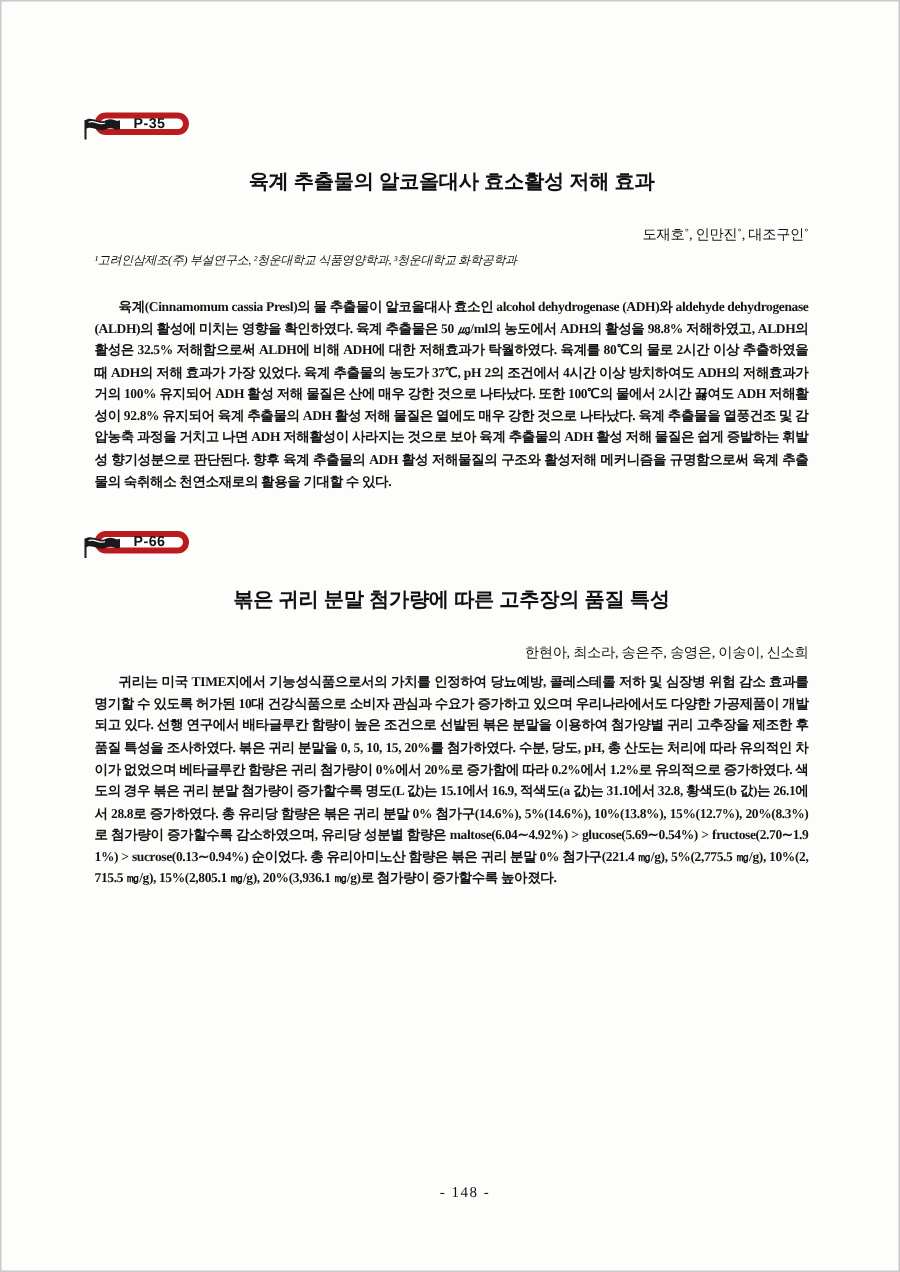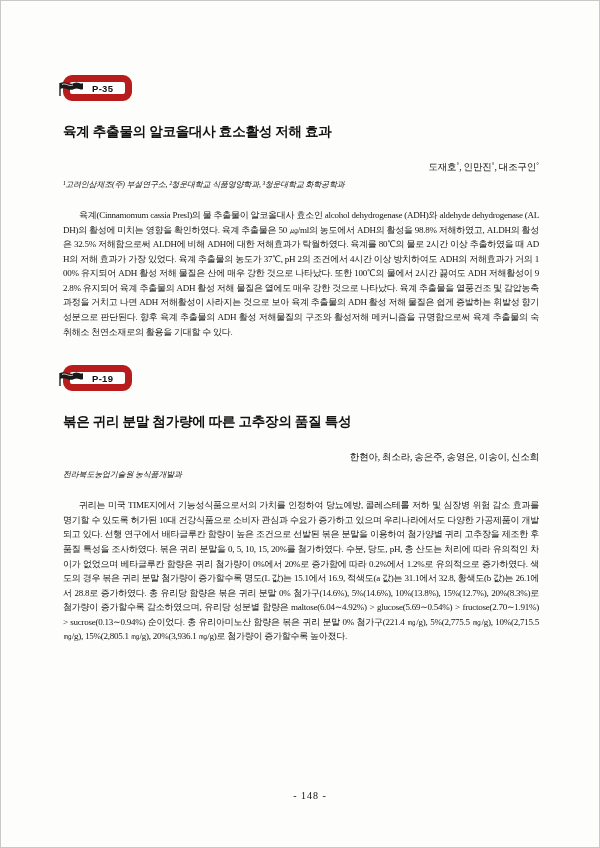--- a/index.html
+++ b/index.html
@@ -33,47 +33,47 @@
   .tag-row {
     display: flex;
     align-items: center;
     margin-bottom: 22px;
   }
   .tag {
     position: relative;
     display: inline-flex;
     align-items: center;
     background: #ffffff;
-    border: 7px solid #b91c1c;
+    border: 4px solid #b91c1c;
     border-radius: 9px;
     padding: 1px 12px 1px 22px;
     font-family: "Liberation Sans", sans-serif;
     font-size: 9.5px;
     font-weight: bold;
     letter-spacing: 0.3px;
     color: #111;
-    height: 26px;
+    height: 15px;
     box-sizing: border-box;
   }
   .tag .flag {
     position: absolute;
     left: -12px;
     top: -3px;
     width: 26px;
     height: 19px;
   }
 
   .paper-title {
-    text-align: left;
+    text-align: center;
     font-size: 13.5px;
     font-weight: bold;
     color: #111;
     letter-spacing: -0.2px;
     margin: 0 0 20px 0;
-    font-family: Liberation Serif, serif;
+    font-family: Liberation Sans, sans-serif;
   }
 
   .authors {
     text-align: right;
     font-size: 9.5px;
     color: #111;
     margin-bottom: 5px;
     letter-spacing: -0.2px;
   }
 
@@ -90,20 +90,21 @@
     font-size: 9px;
     line-height: 1.62;
     color: #141414;
     text-align: justify;
     letter-spacing: -0.25px;
     word-break: break-all;
   }
   .body-text p {
     margin: 0 0 2px 0;
     text-indent: 16px;
+    font-weight: bold;
   }
 
   
   .block2 .tag-row { margin-top: 4px; }
 
   .footer {
     position: absolute;
     left: 0;
     right: 0;
     bottom: 46px;
@@ -148,28 +149,27 @@
     <div class="abstract-block block2">
       <div class="tag-row">
         <div class="tag">
           <span class="flag">
             <svg width="26" height="19" viewBox="0 0 26 19">
               <path d="M2 4 L2 17" stroke="#222" stroke-width="1.4" fill="none"></path>
               <path d="M2 4 C7 1, 11 7, 16 4 C20 2, 23 6, 25 4 L25 10 C23 12, 20 8, 16 10 C11 13, 7 7, 2 10 Z" fill="#1a1a1a"></path>
               <path d="M4 5.5 C8 3.5, 11 8, 15 6" stroke="#ffffff" stroke-width="0.8" fill="none"></path>
             </svg>
           </span>
-          <span>P-19</span>
+          <span>P-66</span>
         </div>
       </div>
 
       <h1 class="paper-title">볶은 귀리 분말 첨가량에 따른 고추장의 품질 특성</h1>
 
       <div class="authors">한현아, 최소라, 송은주, 송영은, 이송이, 신소희</div>
-      <div class="affiliations">전라북도농업기술원 농식품개발과</div>
 
       <div class="body-text">
         <p>귀리는 미국 TIME지에서 기능성식품으로서의 가치를 인정하여 당뇨예방, 콜레스테롤 저하 및 심장병 위험 감소 효과를 명기할 수 있도록 허가된 10대 건강식품으로 소비자 관심과 수요가 증가하고 있으며 우리나라에서도 다양한 가공제품이 개발되고 있다. 선행 연구에서 배타글루칸 함량이 높은 조건으로 선발된 볶은 분말을 이용하여 첨가양별 귀리 고추장을 제조한 후 품질 특성을 조사하였다. 볶은 귀리 분말을 0, 5, 10, 15, 20%를 첨가하였다. 수분, 당도, pH, 총 산도는 처리에 따라 유의적인 차이가 없었으며 베타글루칸 함량은 귀리 첨가량이 0%에서 20%로 증가함에 따라 0.2%에서 1.2%로 유의적으로 증가하였다. 색도의 경우 볶은 귀리 분말 첨가량이 증가할수록 명도(L 값)는 15.1에서 16.9, 적색도(a 값)는 31.1에서 32.8, 황색도(b 값)는 26.1에서 28.8로 증가하였다. 총 유리당 함량은 볶은 귀리 분말 0% 첨가구(14.6%), 5%(14.6%), 10%(13.8%), 15%(12.7%), 20%(8.3%)로 첨가량이 증가할수록 감소하였으며, 유리당 성분별 함량은 maltose(6.04∼4.92%) &gt; glucose(5.69∼0.54%) &gt; fructose(2.70∼1.91%) &gt; sucrose(0.13∼0.94%) 순이었다. 총 유리아미노산 함량은 볶은 귀리 분말 0% 첨가구(221.4 ㎎/g), 5%(2,775.5 ㎎/g), 10%(2,715.5 ㎎/g), 15%(2,805.1 ㎎/g), 20%(3,936.1 ㎎/g)로 첨가량이 증가할수록 높아졌다.</p>
       </div>
     </div>
 
   </div>
 
   <div class="footer">- 148 -</div>
 </div>

